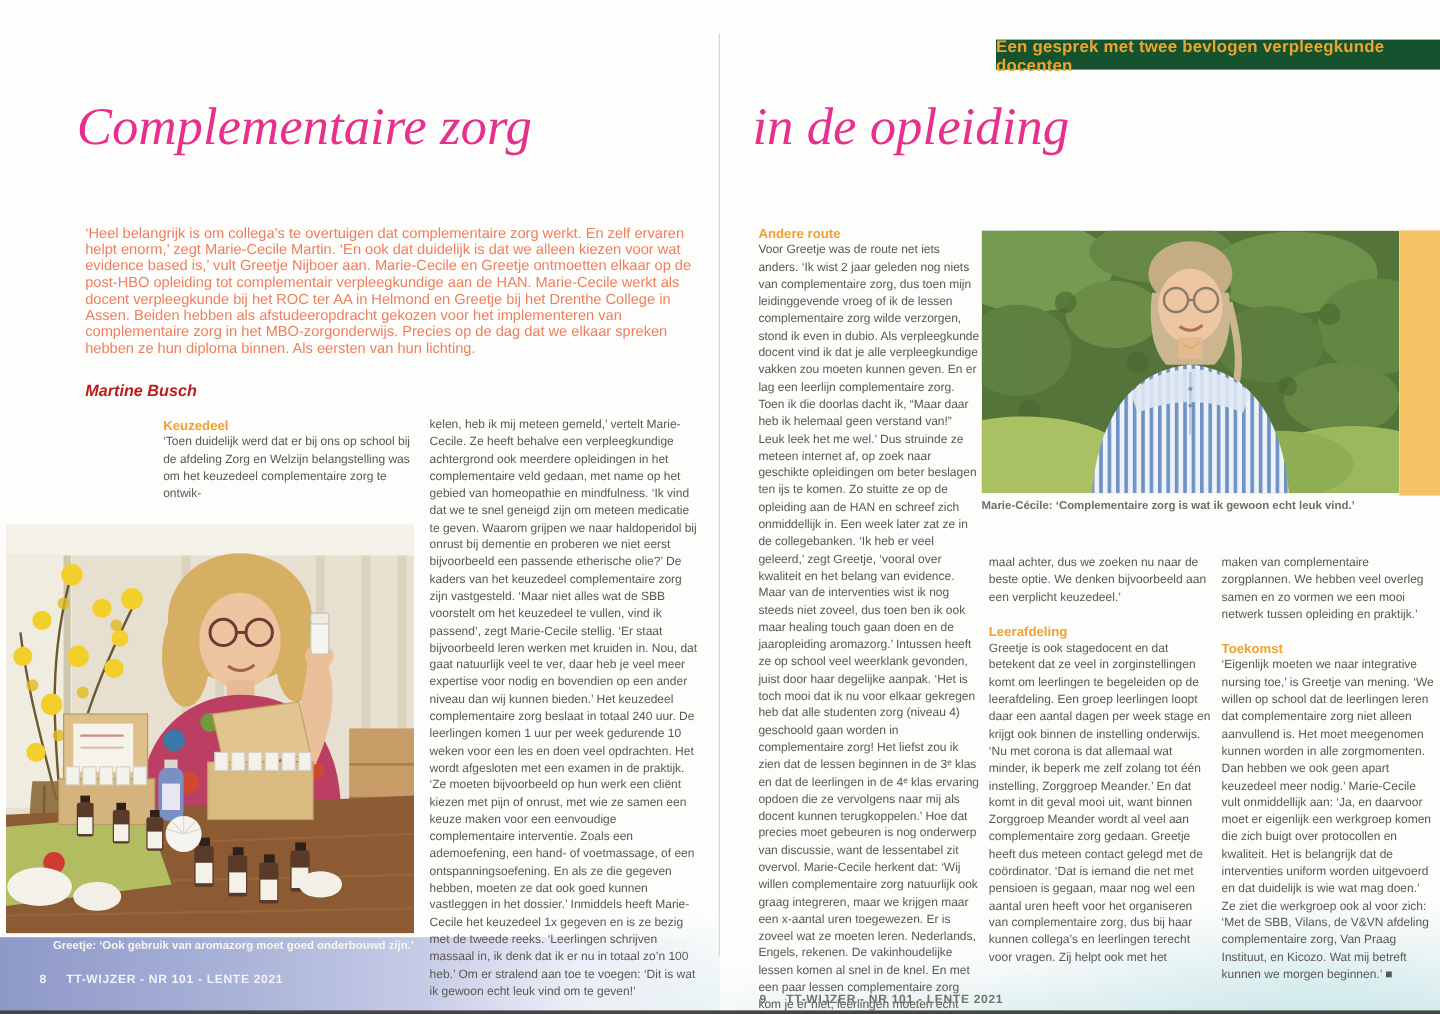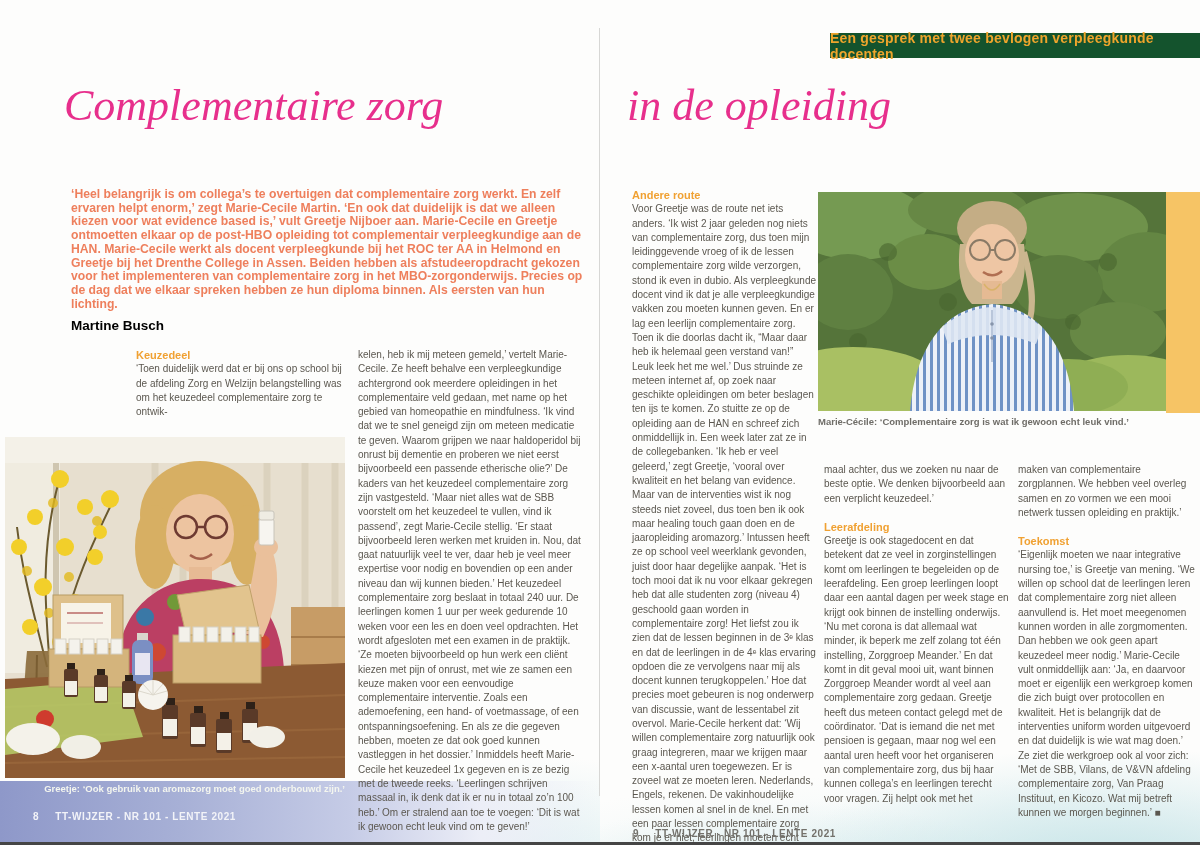--- a/index.html
+++ b/index.html
@@ -39,25 +39,25 @@
   .headline{
     position:absolute;top:82px;
     font-family:"Liberation Serif","DejaVu Serif",serif;font-style:italic;
     font-size:44px;line-height:1.1;color:#e72f8c;white-space:nowrap;
   }
   .headline.l{left:64px;} .headline.r{left:610px;margin-left:17px;}
 
   
   .intro{
     position:absolute;left:71px;top:188px;width:522px;
-    font-size:12.2px;line-height:13.7px;font-weight:bold;color:#ee7f5c;
+    font-size:12.2px;line-height:13.7px;font-weight:normal;color:#ee7f5c;
   }
   .byline{
     position:absolute;left:71px;top:318px;
-    font-size:13.5px;font-weight:bold;color:#000000;
+    font-size:13.5px;font-style:italic;font-weight:bold;color:#b91c1c;
   }
 
   
   .bodytext{font-size:10px;line-height:14.3px;color:#5b574f;}
   .colhead{color:#f0a132;font-weight:bold;font-size:11px;line-height:14.3px;}
   .pl-col1{position:absolute;left:136px;top:348px;width:212px;}
   .pl-col2{position:absolute;left:358px;top:348px;width:223px;}
   .pr-col1{position:absolute;left:632px;top:188px;width:185px;}
   .pr-col2{position:absolute;left:824px;top:463px;width:186px;}
   .pr-col3{position:absolute;left:1018px;top:463px;width:179px;}

